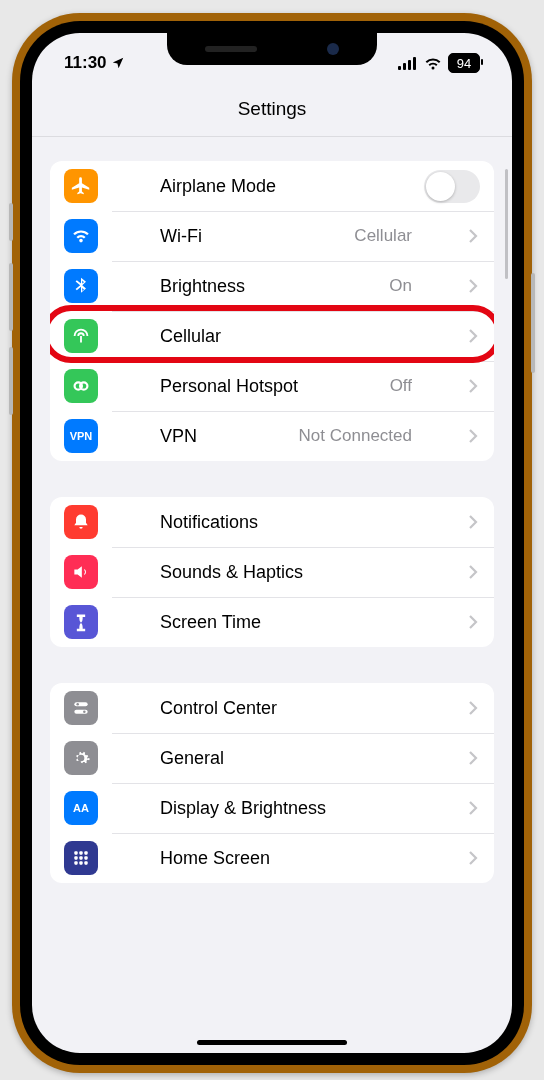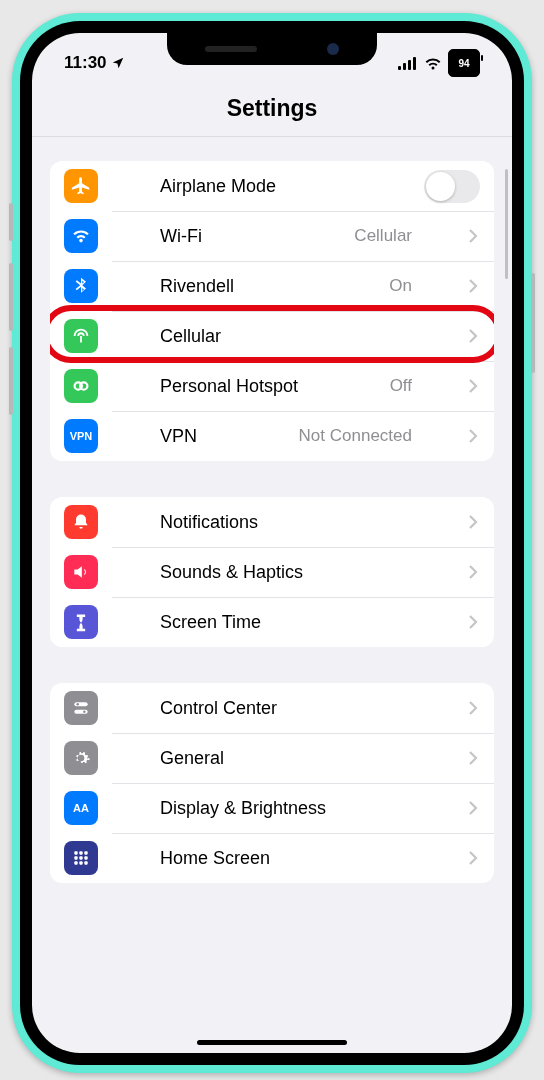--- a/index.html
+++ b/index.html
@@ -8,21 +8,21 @@
       height: 1080px;
       background: #e8e8e8;
       font-family: -apple-system, "Helvetica Neue", Arial, sans-serif;
       display: flex;
       align-items: center;
       justify-content: center;
     }
     .phone {
       width: 520px;
       height: 1060px;
-      background: #5eead4;
+      background: #a16207;
       border-radius: 68px;
       padding: 8px;
       position: relative;
       box-shadow: 0 2px 6px rgba(0,0,0,.25);
       margin-top: 6px;
     }
     .phone-inner {
       width: 100%;
       height: 100%;
       background: #000;
@@ -62,36 +62,36 @@
       align-items: center;
       padding: 12px 32px 0 32px;
       font-size: 17px;
       font-weight: 600;
       color:#000;
     }
     .status-left { display:flex; align-items:center; gap:4px; }
     .status-right { display:flex; align-items:center; gap:6px; }
     .battery-box {
       display:inline-flex; align-items:center; justify-content:center;
-      width:32px; height:28px;
+      width:32px; height:20px;
       border:1.5px solid #000; border-radius:5px;
-      font-size:10px; font-weight:700;
+      font-size:13px; font-weight:400;
       background:#000; color:#fff;
       position:relative;
     }
     .battery-box::after {
       content:''; position:absolute; right:-4px; top:5px;
       width:2.5px; height:6px; background:#000; border-radius:2px;
     }
     .header {
       height: 56px;
       display:flex; align-items:center; justify-content:center;
       background:#f2f2f6;
       border-bottom:.5px solid #dcdce0;
-      font-size:23px; font-weight:700; color:#000;
+      font-size:19px; font-weight:400; color:#000;
     }
     .content { padding: 24px 18px 0 18px; height: calc(100% - 104px); overflow:hidden; position:relative; }
     .group {
       background:#fff;
       border-radius:12px;
       overflow:hidden;
       margin-bottom:36px;
     }
     .row {
       display:flex; align-items:center;
@@ -217,21 +217,21 @@
                 </svg>
               </span>
           </div>
 
           <div class="row">
             <span class="icon" style="background:#007aff">
               <svg width="20" height="22" viewBox="0 0 24 24" fill="#fff">
                   <path d="M12 2l6 5-4.5 4L18 15l-6 5V13l-5 4-1.5-1.5L11 11 5.5 6.5 7 5l5 4V2zm1.5 3.5V9l2-1.6-2-1.9zm0 9v3.5l2-1.7-2-1.8z"></path>
                 </svg>
             </span>
-            <span class="label">Rivendell</span>
+            <span class="label">Brightness</span>
             <span class="detail">On</span>
             <span class="chev">
                 <svg width="10" height="16" viewBox="0 0 10 16" fill="none" stroke-width="2.2">
                   <path d="M2 2l6 6-6 6"></path>
                 </svg>
               </span>
           </div>
 
           <div class="row">
             <span class="icon" style="background:#34c759">

